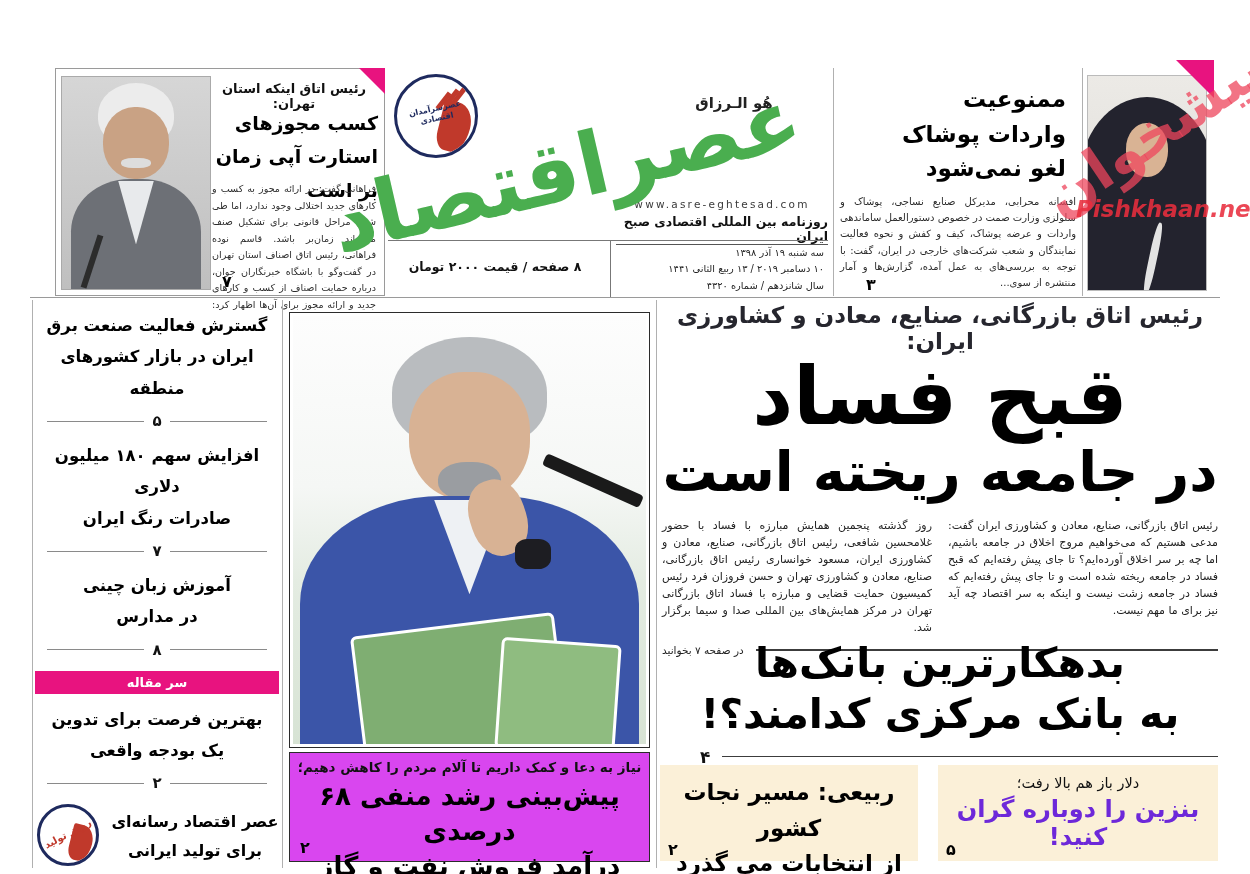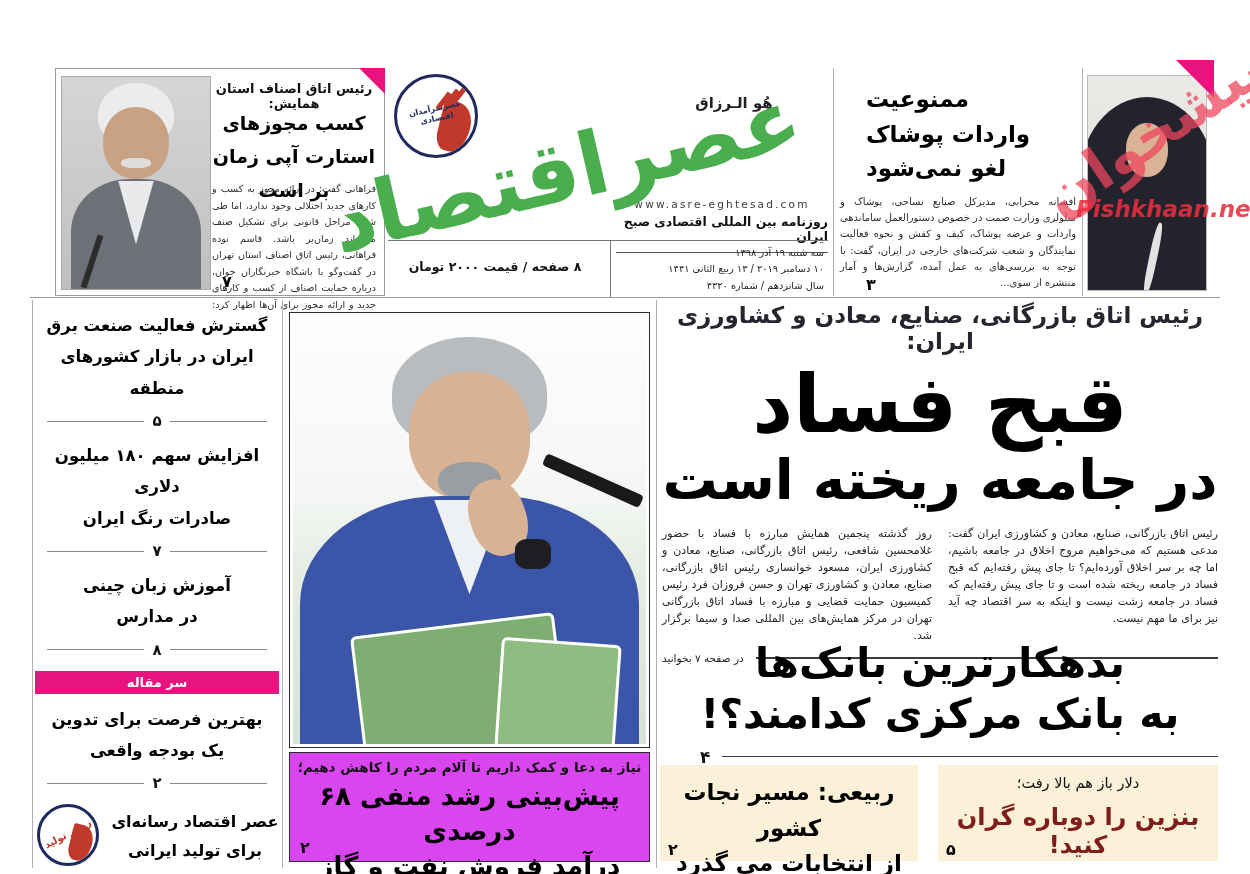--- a/index.html
+++ b/index.html
@@ -53,22 +53,22 @@
 
     <div class="portrait" style="left:5px; top:7px; width:150px; height:214px; background:linear-gradient(#d6d6d6,#bfbfbf); border:1px solid #aaa;">
       <div style="left:24%; top:3%; width:52%; height:30%; background:#ececec; border-radius:50% 50% 45% 45%;"></div>
       <div style="left:28%; top:14%; width:44%; height:34%; background:#c9a284; border-radius:48%;"></div>
       <div style="left:40%; top:38%; width:20%; height:5%; background:#dddddd; border-radius:40%;"></div>
       <div style="left:6%; top:48%; width:88%; height:55%; background:#6d7076; border-radius:45% 45% 0 0;"></div>
       <div style="left:38%; top:49%; width:24%; height:30%; background:#e8eaec; clip-path:polygon(0 0,100% 0,50% 100%);"></div>
       <div style="left:18%; top:74%; width:4%; height:26%; background:#2c2c2c; transform:rotate(18deg);"></div>
     </div>
 
-    <div class="abs b" style="right:10px; top:12px; width:160px; font-size:13px; color:#111; text-align:center;">رئیس اتاق اصناف استان همایش:</div>
-    <div class="abs b" style="right:6px; top:38px; width:168px; font-size:19px; line-height:1.75; color:#000; text-align:center;">
+    <div class="abs b" style="right:10px; top:12px; width:160px; font-size:13px; color:#111; text-align:center;">رئیس اتاق اینکه استان تهران:</div>
+    <div class="abs b" style="right:6px; top:38px; width:168px; font-size:19px; line-height:1.75; color:#000; ">
       <span>کسب مجوزهای</span><br>
       <span>استارت آپی زمان بر است</span>
     </div>
     <div class="abs jt" style="right:8px; top:112px; width:164px; font-size:9.6px; line-height:1.72; color:#2c2c2c;">فراهانی گفت: در ارائه مجوز به کسب و کارهای جدید اختلالی وجود ندارد، اما طی شدن مراحل قانونی برای تشکیل صنف می‌تواند زمان‌بر باشد. قاسم نوده فراهانی، رئیس اتاق اصناف استان تهران در گفت‌وگو با باشگاه خبرنگاران جوان، درباره حمایت اصناف از کسب و کارهای جدید و ارائه مجوز برای آن‌ها اظهار کرد: با پیشرفت...</div>
     <div class="abs b" style="left:166px; bottom:4px; font-size:16px; color:#000;">۷</div>
   </div>
 
   <div class="abs" style="left:386px; top:64px; width:447px; height:232px;">
 
     <div class="logo-circle" style="left:8px; top:10px; width:84px; height:84px;">
@@ -80,38 +80,38 @@
         <span>عصرسرآمدان</span><br>
         <span>اقتصادی</span>
       </div>
     </div>
 
     <div class="abs b" style="left:278px; top:30px; width:140px; font-size:15px; letter-spacing:2px; color:#222; text-align:center;">هُو الـرزاق</div>
 
     <div class="abs b" style="left:18px; top:54px; width:400px; font-size:86px; color:#4aae4f; text-align:center; transform:rotate(-13deg); line-height:1; z-index:5; pointer-events:none;">عصراقتصاد</div>
 
     <div class="abs" style="left:230px; top:134px; width:212px; font-size:10.5px; letter-spacing:2.2px; color:#3a3a3a; text-align:center; direction:ltr;">www.asre-eghtesad.com</div>
-    <div class="abs b" style="left:230px; top:150px; width:212px; font-size:12.5px; color:#111; text-align:right; border-bottom:1.5px solid #555; padding-bottom:8px;">روزنامه بین المللی اقتصادی صبح ایران</div>
+    <div class="abs b" style="left:230px; top:150px; width:212px; font-size:12.5px; color:#111; text-align:right; border-bottom:1.5px solid #555; padding-bottom:0;">روزنامه بین المللی اقتصادی صبح ایران</div>
 
     <div class="abs" style="left:2px; top:176px; width:440px; height:56px; border-top:1px solid #777;">
       <div class="abs" style="left:222px; top:0; width:1px; height:56px; background:#777;"></div>
       <div class="abs" style="left:0; top:18px; width:214px; font-size:12.5px; color:#111; text-align:center; font-weight:bold;">۸ صفحه / قیمت ۲۰۰۰ تومان</div>
       <div class="abs" style="left:232px; top:4px; width:204px; text-align:right; font-size:9.8px; line-height:1.68; color:#222;">
         <div>سه شنبه ۱۹ آذر ۱۳۹۸</div>
         <div>۱۰ دسامبر ۲۰۱۹ / ۱۳ ربیع الثانی ۱۴۴۱</div>
         <div>سال شانزدهم / شماره ۴۳۲۰</div>
       </div>
     </div>
   </div>
 
   <div class="vline" style="left:833px; top:68px; height:228px;"></div>
   <div class="vline" style="left:1082px; top:68px; height:228px;"></div>
 
   <div class="abs" style="left:836px; top:68px; width:244px; height:228px;">
-    <div class="abs b" style="right:14px; top:14px; width:200px; font-size:23px; line-height:1.5; color:#000; text-align:left;">
+    <div class="abs b" style="right:14px; top:14px; width:200px; font-size:23px; line-height:1.5; color:#000; text-align:right;">
       <span>ممنوعیت</span><br>
       <span>واردات پوشاک</span><br>
       <span>لغو نمی‌شود</span>
     </div>
     <div class="abs jt" style="right:4px; top:126px; width:236px; font-size:10px; line-height:1.62; color:#2c2c2c;">افسانه محرابی، مدیرکل صنایع نساجی، پوشاک و سلولزی وزارت صمت در خصوص دستورالعمل ساماندهی واردات و عرضه پوشاک، کیف و کفش و نحوه فعالیت نمایندگان و شعب شرکت‌های خارجی در ایران، گفت: با توجه به بررسی‌های به عمل آمده، گزارش‌ها و آمار منتشره از سوی...</div>
     <div class="abs b" style="left:30px; bottom:2px; font-size:16px; color:#000;">۳</div>
   </div>
 
   <div class="portrait" style="left:1087px; top:75px; width:120px; height:216px; background:linear-gradient(#eceae6,#dcdad6); border:1px solid #bbb;">
     <div style="left:-8%; top:10%; width:116%; height:95%; background:#23232e; border-radius:50% 50% 0 0 / 42% 42% 0 0;"></div>
@@ -205,21 +205,21 @@
     <div class="ctr b" style="margin-top:6px; font-size:13.5px; color:#111;">نیاز به دعا و کمک داریم تا آلام مردم را کاهش دهیم؛</div>
     <div class="ctr b" style="margin-top:4px; font-size:26px; line-height:1.35; color:#000;">
       <span>پیش‌بینی رشد منفی ۶۸ درصدی</span><br>
       <span>درآمد فروش نفت و گاز</span>
     </div>
     <div class="abs b" style="left:10px; bottom:4px; font-size:16px; color:#000;">۲</div>
   </div>
 
   <div class="abs" style="left:662px; top:302px; width:556px; height:330px;">
     <div class="ctr b" style="font-size:23px; color:#26262e;">رئیس اتاق بازرگانی، صنایع، معادن و کشاورزی ایران:</div>
-    <div class="ctr b" style="margin-top:8px; font-size:80px; line-height:1.08; color:#000;">قبح فساد</div>
+    <div class="ctr b" style="font-size:80px; line-height:1.08; color:#000;">قبح فساد</div>
     <div class="ctr b" style="margin-top:2px; font-size:55px; line-height:1.1; color:#000;">در جامعه ریخته است</div>
 
     <div style="display:flex; gap:16px; margin-top:14px;">
       <div class="jt" style="width:270px; font-size:11px; line-height:1.55; color:#222;">رئیس اتاق بازرگانی، صنایع، معادن و کشاورزی ایران گفت: مدعی هستیم که می‌خواهیم مروج اخلاق در جامعه باشیم، اما چه بر سر اخلاق آورده‌ایم؟ تا جای پیش رفته‌ایم که قبح فساد در جامعه ریخته شده است و تا جای پیش رفته‌ایم که فساد در جامعه زشت نیست و اینکه به سر اقتصاد چه آید نیز برای ما مهم نیست.</div>
       <div class="jt" style="width:270px; font-size:11px; line-height:1.55; color:#222;">روز گذشته پنجمین همایش مبارزه با فساد با حضور غلامحسین شافعی، رئیس اتاق بازرگانی، صنایع، معادن و کشاورزی ایران، مسعود خوانساری رئیس اتاق بازرگانی، صنایع، معادن و کشاورزی تهران و حسن فروزان فرد رئیس کمیسیون حمایت قضایی و مبارزه با فساد اتاق بازرگانی تهران در مرکز همایش‌های بین المللی صدا و سیما برگزار شد.</div>
     </div>
 
     <div class="pagerule" style="margin-top:8px;">
       <span style="font-size:10.5px; color:#222; direction:rtl;">در صفحه ۷ بخوانید</span>
       <div class="ln"></div>
@@ -232,21 +232,21 @@
       <span>به بانک مرکزی کدامند؟!</span>
     </div>
     <div class="pagerule" style="margin-top:6px; padding-left:38px;">
       <span class="num">۴</span>
       <div class="ln"></div>
     </div>
   </div>
 
   <div class="abs cream" style="left:938px; top:765px; width:280px; height:96px;">
     <div class="ctr" style="margin-top:10px; font-size:14.5px; color:#111;">دلار باز هم بالا رفت؛</div>
-    <div class="ctr b" style="margin-top:12px; font-size:24px; color:#7f1d1d;">بنزین را دوباره گران کنید!</div>
+    <div class="ctr b" style="margin-top:4px; font-size:24px; color:#6d28d9;">بنزین را دوباره گران کنید!</div>
     <div class="abs b" style="left:8px; bottom:2px; font-size:16px; color:#000;">۵</div>
   </div>
 
   <div class="abs cream" style="left:660px; top:765px; width:258px; height:96px;">
     <div class="ctr b" style="margin-top:10px; font-size:23px; line-height:1.55; color:#000;">
       <span>ربیعی: مسیر نجات کشور</span><br>
       <span>از انتخابات می گذرد</span>
     </div>
     <div class="abs b" style="left:8px; bottom:2px; font-size:16px; color:#000;">۲</div>
   </div>

